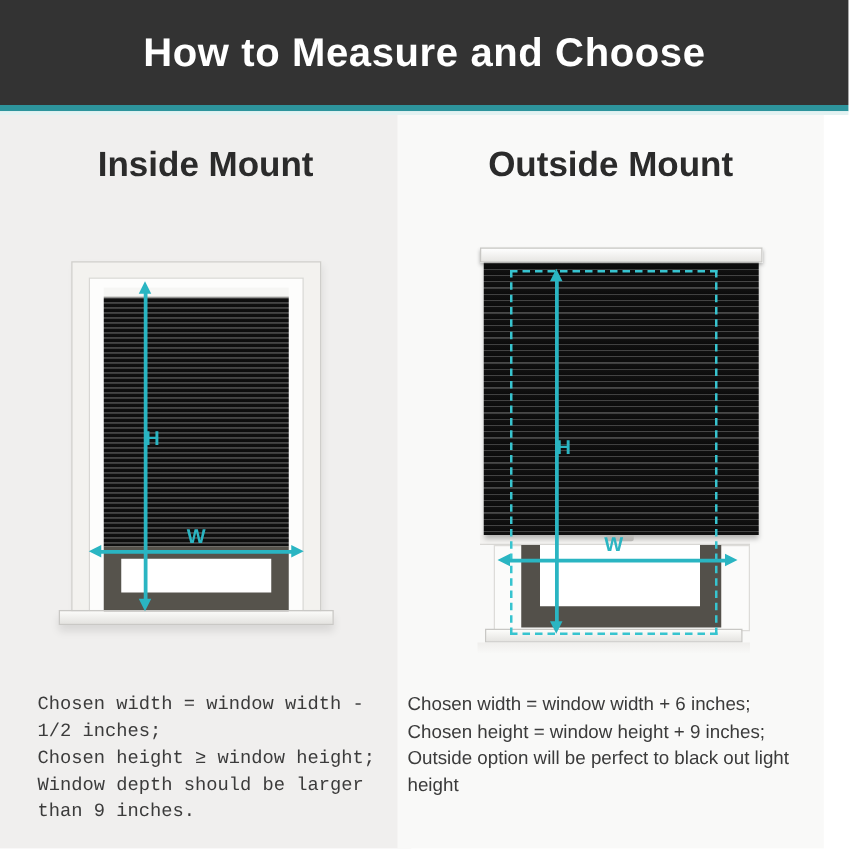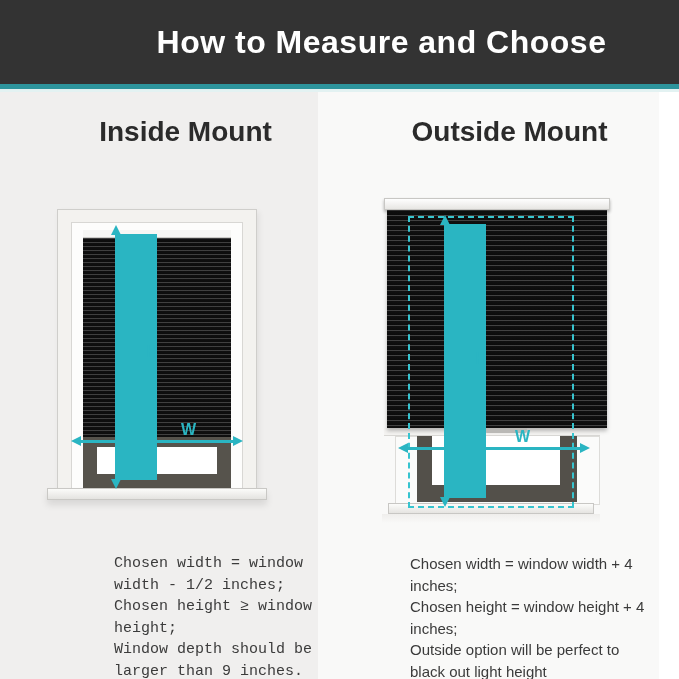--- a/index.html
+++ b/index.html
@@ -1,16 +1,16 @@
 <!DOCTYPE html>
 <html><head>
 <meta charset="utf-8">
 <style>
   html,body{margin:0;padding:0;background:#ffffff;}
-  *{box-sizing:border-box;padding-left:42px;}
+  *{box-sizing:border-box;}
   .stage{
     position:relative;width:679px;height:679px;overflow:hidden;
     background:#ffffff;font-family:"Liberation Sans",sans-serif;
   }
   
   .topbar{
     position:absolute;left:0;top:0;width:679px;height:84px;
     background:#333333;display:flex;align-items:center;justify-content:center;
   }
   .topbar h1{
@@ -178,19 +178,19 @@
     <div class="dash dash--v ow-dash-right"></div>
     <div class="dash dash--h ow-dash-top"></div>
     <div class="dash dash--h ow-dash-bottom"></div>
 
     <div class="varrow ow-varrow"></div>
     <span class="mlabel ow-hlabel">H</span>
     <div class="harrow ow-harrow"></div>
     <span class="mlabel ow-wlabel">W</span>
 
     <div class="notes notes--right">
-      <span>Chosen width = window width + 4 inches;</span>
-      <span>Chosen height = window height + 4 inches;</span>
+      <span>Chosen width = window width + 6 inches;</span>
+      <span>Chosen height = window height + 9 inches;</span>
       <span>Outside option will be perfect to black out light height</span>
     </div>
   </section>
 
 </div>
 
 </body></html>

